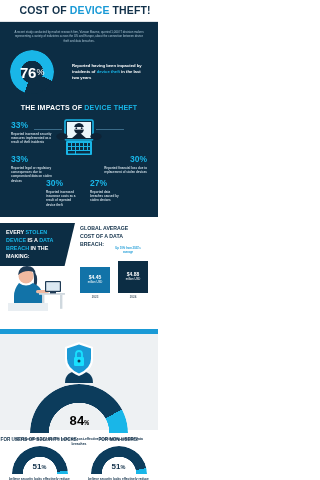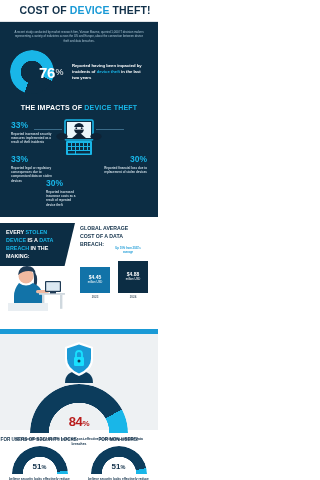--- a/index.html
+++ b/index.html
@@ -43,21 +43,21 @@
   }
   .donut-wrap { position: relative; width: 44px; height: 44px; flex: 0 0 44px; }
   .donut76 {
     width: 44px; height: 44px; border-radius: 50%;
     background: conic-gradient(from 200deg, #19b6e8 0turn 0.76turn, #0c2d44 0.76turn 1turn);
     -webkit-mask: radial-gradient(circle, transparent 11px, #000 11.5px);
     mask: radial-gradient(circle, transparent 11px, #000 11.5px);
   }
   .donut-num {
     position: absolute; inset: 0; display: flex;
-    align-items: center; justify-content: flex-end;
+    align-items: center; 
     color: #ffffff; font-weight: bold; font-size: 15px;
     letter-spacing: -.4px; padding-right: 1px;
     transform: translateX(10px);
   }
   .donut-num .pct { font-size: 9px; font-weight: normal; margin-left: .5px; }
   .hero-text {
     color: #ffffff; font-size: 4.2px; font-weight: bold;
     line-height: 1.5; flex: 1; padding-left: 12px;
   }
   .hero-text .cy { color: #19b6e8; }
@@ -132,22 +132,22 @@
   .shield-row { display: flex; justify-content: center; margin-top: 3px; }
   .gauge-wrap { position: relative; width: 98px; height: 52px; margin: -1px auto 0 auto; }
   .gauge {
     width: 98px; height: 98px; border-radius: 50%;
     background: conic-gradient(from 270deg, #0c3c5c 0turn 0.42turn, #19b6e8 0.42turn 0.5turn, rgba(0,0,0,0) 0.5turn 1turn);
     -webkit-mask: radial-gradient(circle, transparent 30px, #000 30.5px);
     mask: radial-gradient(circle, transparent 30px, #000 30.5px);
   }
   .gauge-num {
     position: absolute; left: 0; right: 0; top: 30px;
-    text-align: center; color: #b91c1c;
-    font-size: 13px; font-weight: bold; letter-spacing: -.3px;
+    text-align: center; color: #000000;
+    font-size: 13px; font-weight: bold; letter-spacing: -.3px; font-family: Liberation Mono, monospace;
   }
   .gauge-num .pct { font-size: 8px; }
   .s84-cap {
     text-align: center; color: #12314a; font-size: 3.4px;
     font-weight: bold; line-height: 1.55; padding: 1px 14px 0 14px;
   }
 
   
   .cols { background: #ffffff; display: flex; height: 78px; padding-top: 7px; }
   .col { flex: 1; text-align: center; position: relative; }
@@ -252,20 +252,24 @@
       <div class="stat s-mr">
         <div class="num">30%</div>
         <div class="lbl">Reported financial loss due to replacement of stolen devices</div>
       </div>
 
       <div class="stat s-bl">
         <div class="num">30%</div>
         <div class="lbl">Reported increased insurance costs as a result of repeated device theft</div>
       </div>
 
+      <div class="stat s-br">
+        <div class="num">27%</div>
+        <div class="lbl">Reported data breaches caused by stolen devices</div>
+      </div>
 
     </div>
   </div>
 
   <div class="breach">
 
     <div class="banner"><span>EVERY </span><span class="cy">STOLEN DEVICE</span><span> IS A </span><span class="cy">DATA BREACH</span><span> IN THE MAKING:</span></div>
 
     <div class="cost-head">GLOBAL AVERAGE COST OF A DATA BREACH:</div>
 

